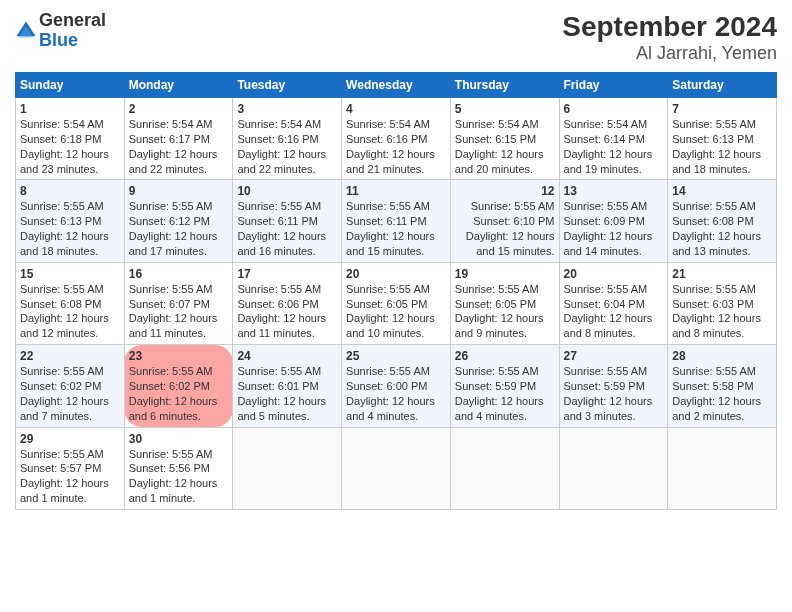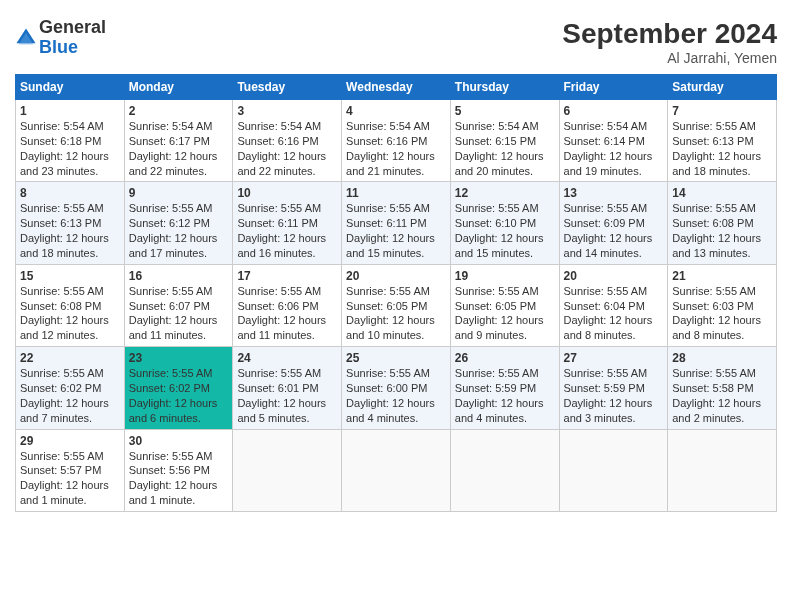--- a/index.html
+++ b/index.html
@@ -8,21 +8,21 @@
       height: 612px;
       background: #fff;
       font-family: Arial, sans-serif;
       font-size: 11px;
       color: #333;
       overflow: hidden;
     }
     .page {
       width: 792px;
       height: 612px;
-      padding: 18px 15px;
+      padding: 11px 15px;
     }
     .header {
       display: flex;
       justify-content: space-between;
       align-items: flex-start;
       margin-bottom: 8px;
     }
     .logo {
       display: flex;
       align-items: center;
@@ -34,21 +34,21 @@
     }
     .title-block {
       text-align: right;
     }
     .month-title {
       font-size: 28px;
       font-weight: bold;
       color: #333;
     }
     .location {
-      font-size: 14px;
+      font-size: 18px;
       color: #555;
     }
     .calendar {
       width: 100%;
       border-collapse: collapse;
       table-layout: fixed;
     }
     .calendar th {
       background-color: #1a6fc4;
       color: #fff;
@@ -196,21 +196,21 @@
 Daylight: 12 hours
 and 16 minutes.</div>
           </td>
           <td style="background: rgb(240, 245, 251);">
             <span class="day-num">11</span>
             <div class="day-info" style="white-space: pre-line;">Sunrise: 5:55 AM
 Sunset: 6:11 PM
 Daylight: 12 hours
 and 15 minutes.</div>
           </td>
-          <td style="background: rgb(240, 245, 251);">
+          <td style="background: rgb(240, 245, 251); text-align: right;">
             <span class="day-num">12</span>
             <div class="day-info" style="white-space: pre-line;">Sunrise: 5:55 AM
 Sunset: 6:10 PM
 Daylight: 12 hours
 and 15 minutes.</div>
           </td>
           <td style="background: rgb(240, 245, 251);">
             <span class="day-num">13</span>
             <div class="day-info" style="white-space: pre-line;">Sunrise: 5:55 AM
 Sunset: 6:09 PM
@@ -277,21 +277,21 @@
           </td>
         </tr>
         <tr>
           <td style="background: rgb(240, 245, 251);">
             <span class="day-num">22</span>
             <div class="day-info" style="white-space: pre-line;">Sunrise: 5:55 AM
 Sunset: 6:02 PM
 Daylight: 12 hours
 and 7 minutes.</div>
           </td>
-          <td style="background: #14b8a6;">
+          <td style="background: #fca5a5; border-radius: 18px;">
             <span class="day-num">23</span>
             <div class="day-info" style="white-space: pre-line;">Sunrise: 5:55 AM
 Sunset: 6:02 PM
 Daylight: 12 hours
 and 6 minutes.</div>
           </td>
           <td style="background: rgb(240, 245, 251); margin-left: 24px;">
             <span class="day-num">24</span>
             <div class="day-info" style="white-space: pre-line;">Sunrise: 5:55 AM
 Sunset: 6:01 PM

